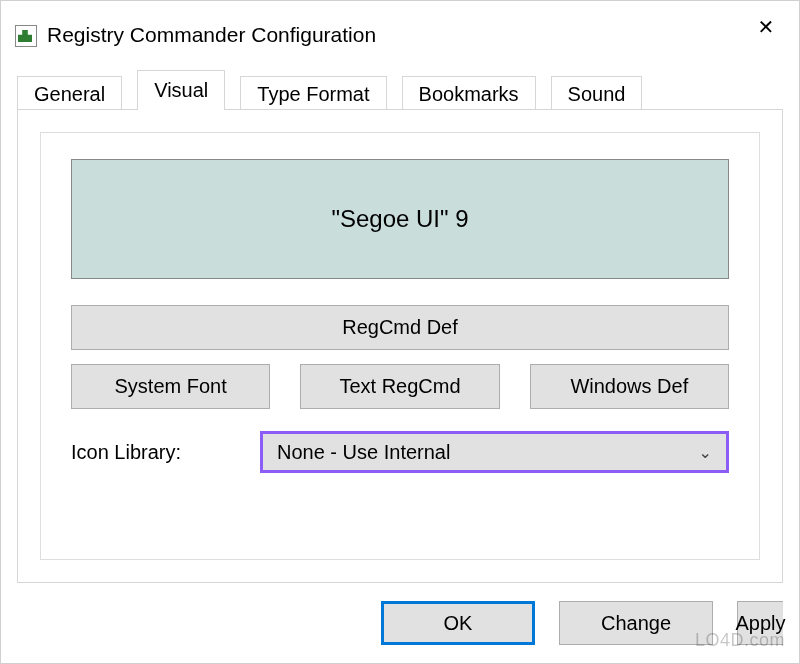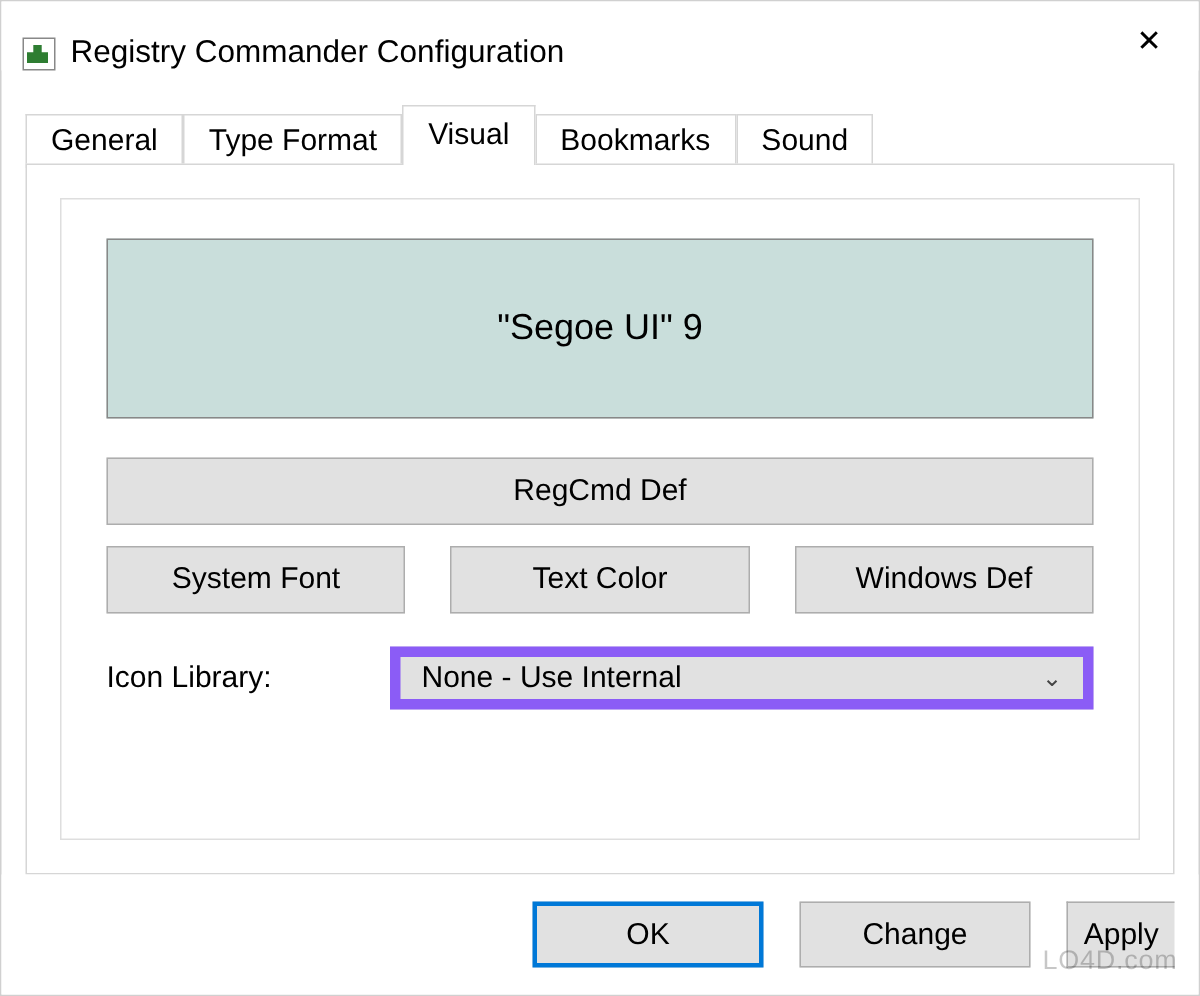--- a/index.html
+++ b/index.html
@@ -61,20 +61,21 @@
     left: 16px; right: 16px;
     top: 64px; bottom: 80px;
     background: #ffffff;
   }
   
   .tabstrip {
     position: relative;
     height: 44px;
     display: flex;
     align-items: flex-end;
+    gap: 15px;
   }
   .tab {
     padding: 8px 16px 8px 16px;
     background: #ffffff;
     border: 1px solid #d6d6d6;
     border-bottom: none;
     font-size: 20px;
     color: #000;
     margin-right: 0;
     position: relative;
@@ -146,21 +147,21 @@
     align-items: center;
     gap: 19px;
   }
   .iconlabel {
     font-size: 20px;
     width: 170px;
   }
   .combo {
     flex: 1;
     height: 42px;
-    border: 7px solid #8b5cf6;
+    border: 3px solid #8b5cf6;
     background: #e1e1e1;
     display: flex;
     align-items: center;
     padding: 0 14px;
     font-size: 20px;
     position: relative;
   }
   .combo .chev {
     position: absolute;
     right: 14px; top: 50%;
@@ -187,21 +188,21 @@
     background: #e1e1e1;
     border: 1px solid #adadad;
     font-size: 20px;
     display: flex; align-items: center; justify-content: center;
     cursor: default;
   }
   .footer .fbtn.default {
     border: 3px solid #0078d7;
   }
   .footer .fbtn.cut {
-    width: 72px;
+    width: 46px;
     border-right: none;
   }
   
   .watermark {
     position: absolute;
     right: 14px;
     bottom: 12px;
     font-size: 18px;
     color: rgba(0,0,0,0.22);
     pointer-events: none;
@@ -217,40 +218,40 @@
   <div class="titlebar">
     <span class="app-icon"></span>
     <span class="title">Registry Commander Configuration</span>
     <span class="close">✕</span>
   </div>
 
   <div class="client">
 
     <div class="tabstrip">
       <div class="tab inactive">General</div>
+      <div class="tab active">Visual</div>
       <div class="tab inactive">Type Format</div>
-      <div class="tab active">Visual</div>
       <div class="tab inactive">Bookmarks</div>
       <div class="tab inactive">Sound</div>
     </div>
 
     <div class="tabpage">
       <div class="group">
 
         <div class="preview">
           <span>"Segoe UI" 9</span>
         </div>
 
         <div class="btnrow">
           <div class="btn">RegCmd Def</div>
         </div>
 
         <div class="btnrow">
           <div class="btn">System Font</div>
-          <div class="btn">Text Color</div>
+          <div class="btn">Text RegCmd</div>
           <div class="btn">Windows Def</div>
         </div>
 
         <div class="iconrow">
           <span class="iconlabel">Icon Library:</span>
           <div class="combo">
             <span>None - Use Internal</span>
             <span class="chev">⌄</span>
           </div>
         </div>

